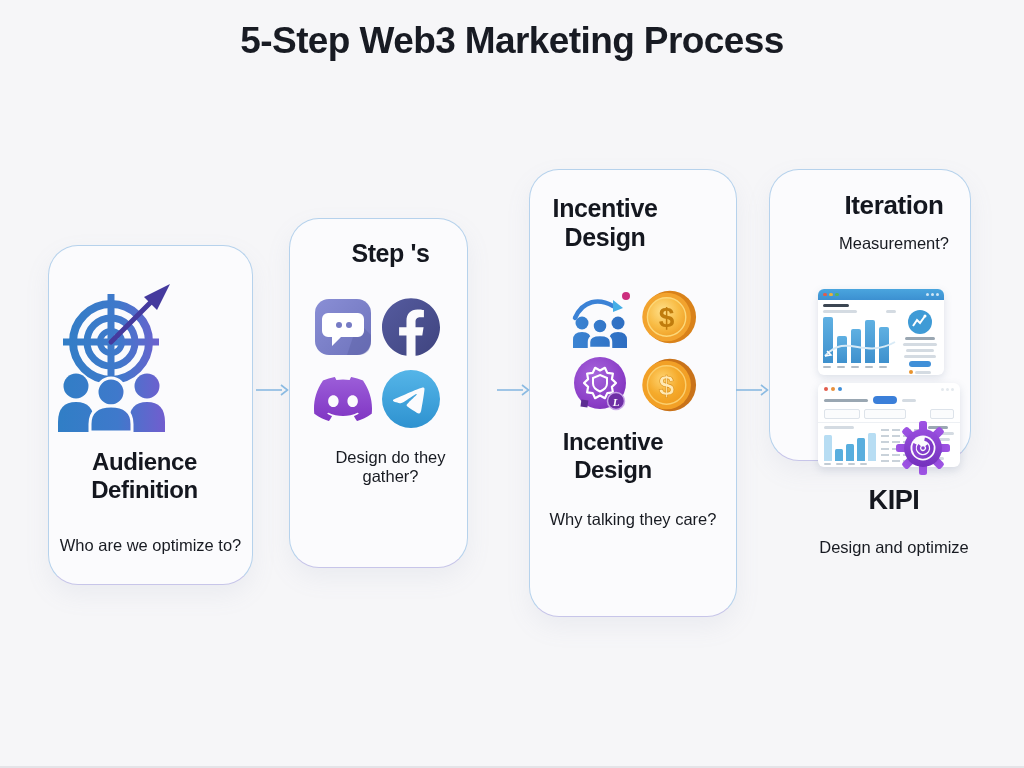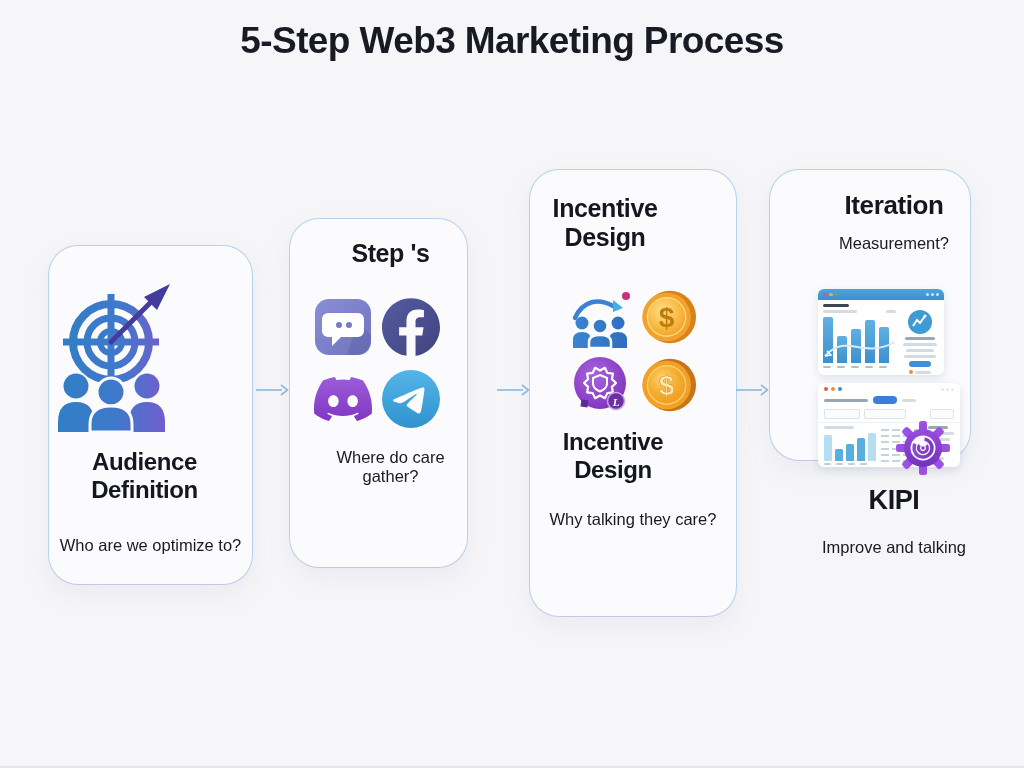--- a/index.html
+++ b/index.html
@@ -157,21 +157,21 @@
       <svg width="58" height="58" viewBox="0 0 24 24">
         <defs>
           <linearGradient id="gtg" x1="0" y1="0" x2="0" y2="24" gradientUnits="userSpaceOnUse">
             <stop offset="0" stop-color="#55b5e8"></stop>
               <stop offset="1" stop-color="#2e92d0"></stop>
           </linearGradient>
         </defs>
         <path fill="url(#gtg)" d="M11.944 0A12 12 0 000 12a12 12 0 0012 12 12 12 0 0012-12A12 12 0 0012 0a12 12 0 00-.056 0zm4.962 7.224c.1-.002.321.023.465.14a.506.506 0 01.171.325c.016.093.036.306.02.472-.18 1.898-.962 6.502-1.36 8.627-.168.9-.499 1.201-.82 1.23-.696.065-1.225-.46-1.9-.902-1.056-.693-1.653-1.124-2.678-1.8-1.185-.78-.417-1.21.258-1.91.177-.184 3.247-2.977 3.307-3.23.007-.032.014-.15-.056-.212s-.174-.041-.249-.024c-.106.024-1.793 1.14-5.061 3.345-.48.33-.913.49-1.302.48-.428-.008-1.252-.241-1.865-.44-.752-.245-1.349-.374-1.297-.789.027-.216.325-.437.893-.663 3.498-1.524 5.83-2.529 6.998-3.014 3.332-1.386 4.025-1.627 4.476-1.635z"></path>
       </svg>
     </div>
-    <p class="card-q mt20">Where do care gather?</p>
+    <p class="card-q mt20">Design do they gather?</p>
   </div>
 
   <div class="card card-3">
     <h2 class="card-heading mt24" style="max-width:150px;">Incentive Design</h2>
     <div class="icon-row mt34">
       <svg width="62" height="62" viewBox="0 0 62 62">
         <defs>
           <linearGradient id="gcg" x1="0" y1="0" x2="62" y2="0" gradientUnits="userSpaceOnUse">
             <stop offset="0" stop-color="#3c86d4"></stop>
               <stop offset="1" stop-color="#2d6cc0"></stop>
@@ -371,21 +371,21 @@
         <rect x="25" y="2" width="8" height="11" rx="2.5" transform="rotate(315 29 29)"></rect>
         <circle cx="29" cy="29" r="19"></circle>
       </g>
       <circle cx="29" cy="29" r="12.5" fill="#fbfbfd"></circle>
       <circle cx="29" cy="29" r="9" fill="none" stroke="url(#ggear)" stroke-width="3.5" stroke-dasharray="45 12" transform="rotate(-80 29 29)"></circle>
       <circle cx="29" cy="29" r="4.5" fill="none" stroke="url(#ggear)" stroke-width="3" stroke-dasharray="20 8" transform="rotate(-40 29 29)"></circle>
       <circle cx="29" cy="29" r="1.8" fill="url(#ggear)"></circle>
     </svg>
 
     <h2 class="card-title fs27 mt18">KIPI</h2>
-    <p class="card-q mt14">Improve and talking</p>
+    <p class="card-q mt14">Design and optimize</p>
   </div>
 
   <svg class="arrow" style="left:255px;top:383px;" width="34" height="14" viewBox="0 0 34 14">
     <line x1="1" y1="7" x2="27" y2="7" stroke="#8abae2" stroke-width="1.6"></line>
     <path d="M26 2 L32.5 7 L26 12" fill="none" stroke="#8abae2" stroke-width="1.6"></path>
   </svg>
   <svg class="arrow" style="left:496px;top:383px;" width="34" height="14" viewBox="0 0 34 14">
     <line x1="1" y1="7" x2="27" y2="7" stroke="#8abae2" stroke-width="1.6"></line>
     <path d="M26 2 L32.5 7 L26 12" fill="none" stroke="#8abae2" stroke-width="1.6"></path>
   </svg>

